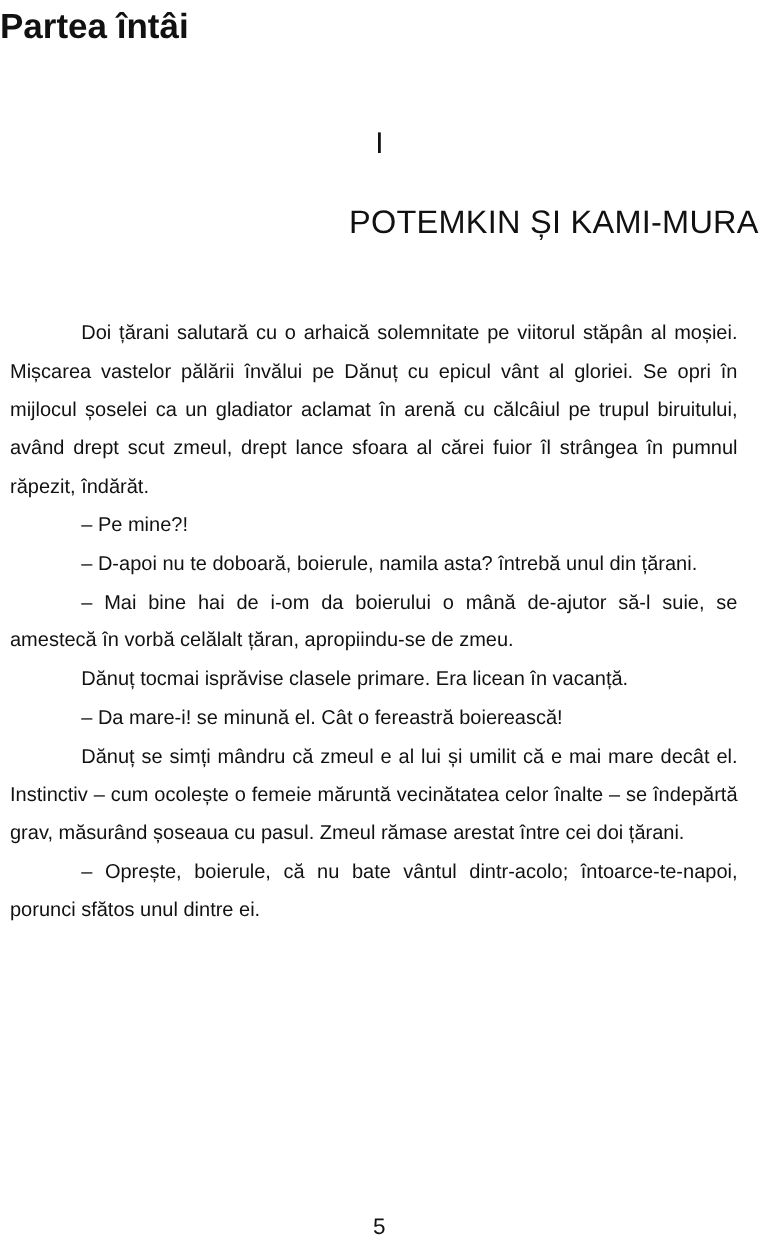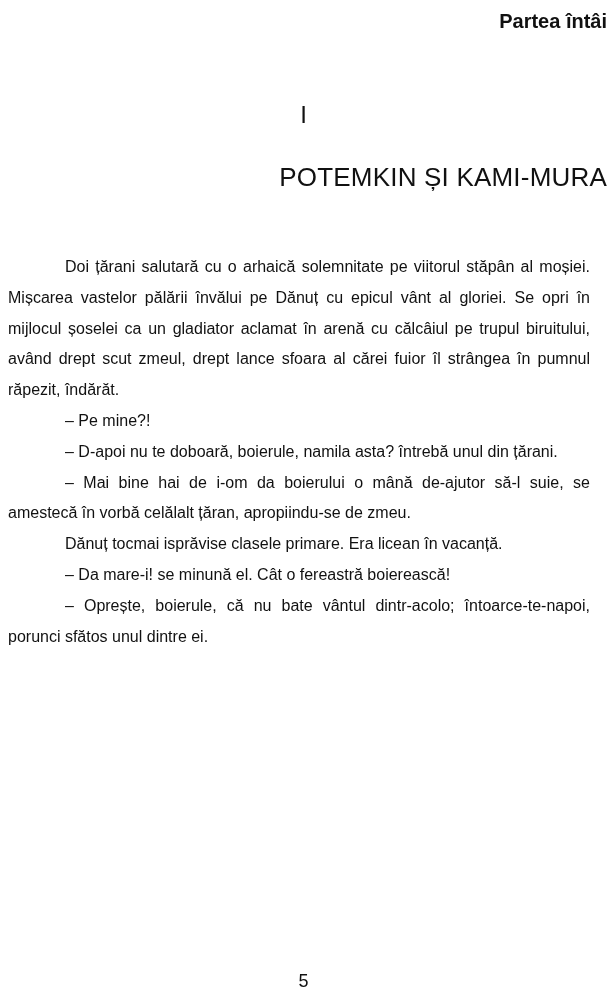--- a/index.html
+++ b/index.html
@@ -13,24 +13,24 @@
       position: relative;
       overflow: hidden;
       color: #111111;
       font-family: "DejaVu Sans", sans-serif;
     }
     .part-title {
       position: absolute;
       top: 6px;
       left: 0;
       width: 607px;
-      text-align: right;
+      text-align: left;
       font-family: "Liberation Sans", sans-serif;
       font-weight: bold;
-      font-size: 20px;
+      font-size: 28px;
       line-height: 30px;
     }
     .chapter-number {
       position: absolute;
       top: 100px;
       left: 0;
       width: 607px;
       text-align: center;
       font-family: "Liberation Sans", sans-serif;
       font-size: 24px;
@@ -81,16 +81,17 @@
 <div class="chapter-number">I</div>
 <div class="chapter-title">POTEMKIN ȘI KAMI-MURA</div>
 
 <div class="body-text">
   <p>Doi țărani salutară cu o arhaică solemnitate pe vi­itorul stăpân al moșiei. Mișcarea vastelor pălării învălui pe Dănuț cu epicul vânt al gloriei. Se opri în mijlocul șoselei ca un gladiator aclamat în arenă cu călcâiul pe trupul bi­ruitului, având drept scut zmeul, drept lance sfoara al cărei fuior îl strângea în pumnul răpezit, îndărăt.</p>
   <p>– Pe mine?!</p>
   <p>– D-apoi nu te doboară, boierule, namila asta? în­trebă unul din țărani.</p>
   <p>– Mai bine hai de i-om da boierului o mână de-aju­tor să-l suie, se amestecă în vorbă celălalt țăran, apropi­indu-se de zmeu.</p>
   <p>Dănuț tocmai isprăvise clasele primare. Era licean în vacanță.</p>
   <p>– Da mare-i! se minună el. Cât o fereastră boie­rească!</p>
+  <p>Dănuț se simți mândru că zmeul e al lui și umilit că e mai mare decât el. Instinctiv – cum ocolește o femeie mă­runtă vecinătatea celor înalte – se îndepărtă grav, măsu­rând șoseaua cu pasul. Zmeul rămase arestat între cei doi țărani.</p>
   <p>– Oprește, boierule, că nu bate vântul dintr-acolo; întoarce-te-napoi, porunci sfătos unul dintre ei.</p>
 </div>
 
 <div class="page-number">5</div>
 
 </body></html>

